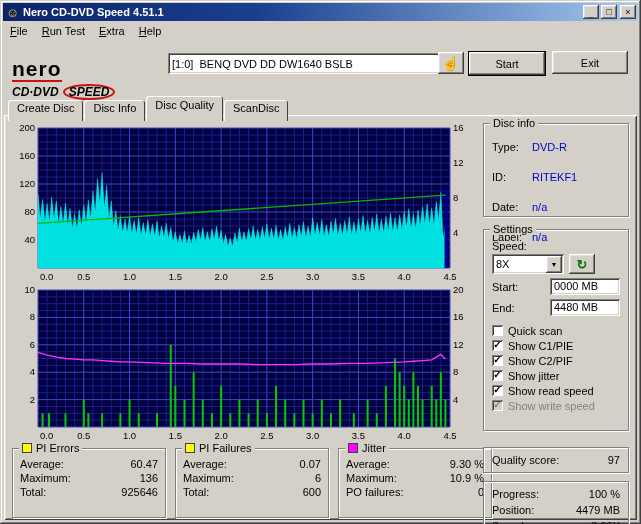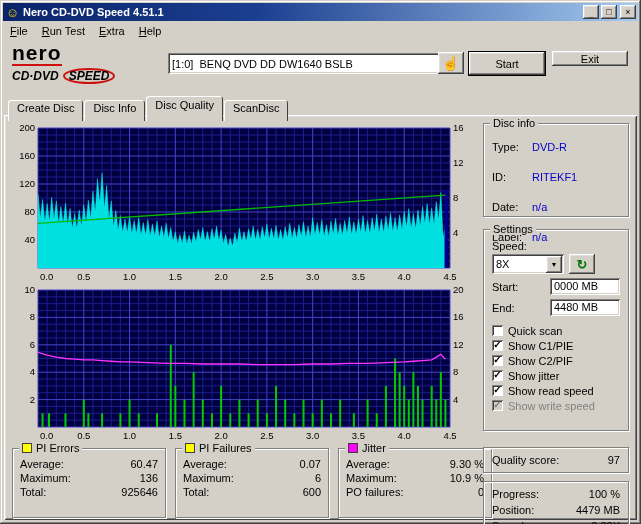--- a/index.html
+++ b/index.html
@@ -17,31 +17,31 @@
   #app-icon{width:15px;text-align:center;color:#ffd800;font-size:13px;line-height:15px;}
   #title-text{flex:1;padding-left:3px;font-weight:bold;font-size:11px;white-space:nowrap;}
   .tb-btn{width:16px;height:14px;margin-left:2px;display:flex;align-items:center;justify-content:center;
     font-size:9px;line-height:9px;color:#000;cursor:default;}
   .tb-btn.min span{position:relative;top:2px;font-weight:bold;}
   
   #menubar{position:absolute;left:3px;top:22px;right:3px;height:18px;display:flex;align-items:center;}
   .menu-item{display:block;padding:2px 7px;}
   .menu-item::first-letter{text-decoration:underline;}
   
-  #logo{position:absolute;left:12px;top:42px;width:150px;line-height:1;}
+  #logo{position:absolute;left:12px;top:58px;width:150px;line-height:1;}
   #logo-brand{font-size:21px;font-weight:bold;letter-spacing:1px;border-bottom:2px solid #cc1111;display:inline-block;padding-bottom:1px;}
   #logo-sub{margin-top:2px;font-size:12px;font-weight:bold;font-style:italic;display:flex;align-items:center;gap:4px;}
   #logo-speed{border:2px solid #cc1111;border-radius:50%;padding:0 4px;}
   #drive-combo{position:absolute;left:168px;top:53px;width:288px;height:21px;display:flex;align-items:center;}
   .combo-text{flex:1;padding:0 4px;white-space:pre;overflow:hidden;font-size:11px;}
   .combo-btn{width:16px;height:17px;margin-right:2px;display:flex;align-items:center;justify-content:center;font-size:7px;}
   #hand-btn{position:absolute;left:438px;top:52px;width:26px;height:22px;display:flex;align-items:center;justify-content:center;font-size:14px;color:#a06020;}
   .push-btn{display:flex;align-items:center;justify-content:center;font-size:11px;}
   #start-btn{position:absolute;left:468px;top:51px;width:76px;height:23px;border:1px solid #000;}
-  #exit-btn{position:absolute;left:552px;top:51px;width:76px;height:15px;}
+  #exit-btn{position:absolute;left:552px;top:51px;width:76px;height:23px;}
   
   #tabstrip{position:absolute;left:8px;top:96px;display:flex;align-items:flex-end;z-index:4;}
   .tab{height:19px;padding:2px 9px 0 9px;background:#d4d0c8;border-radius:3px 3px 0 0;
     box-shadow:inset 1px 1px 0 #fff, inset -1px 0 0 #404040;margin-right:1px;}
   .tab.active{position:relative;top:0;height:22px;padding-top:3px;z-index:6;
     box-shadow:inset 1px 1px 0 #fff, inset -1px 0 0 #404040;}
   #tabpanel{position:absolute;left:4px;top:115px;right:4px;bottom:4px;background:#d4d0c8;z-index:3;
     box-shadow:inset 1px 1px 0 #fff, inset -1px -1px 0 #404040, inset 2px 2px 0 #dfdfdf, inset -2px -2px 0 #808080;}
   
   #chart1{position:absolute;left:6px;top:8px;}

